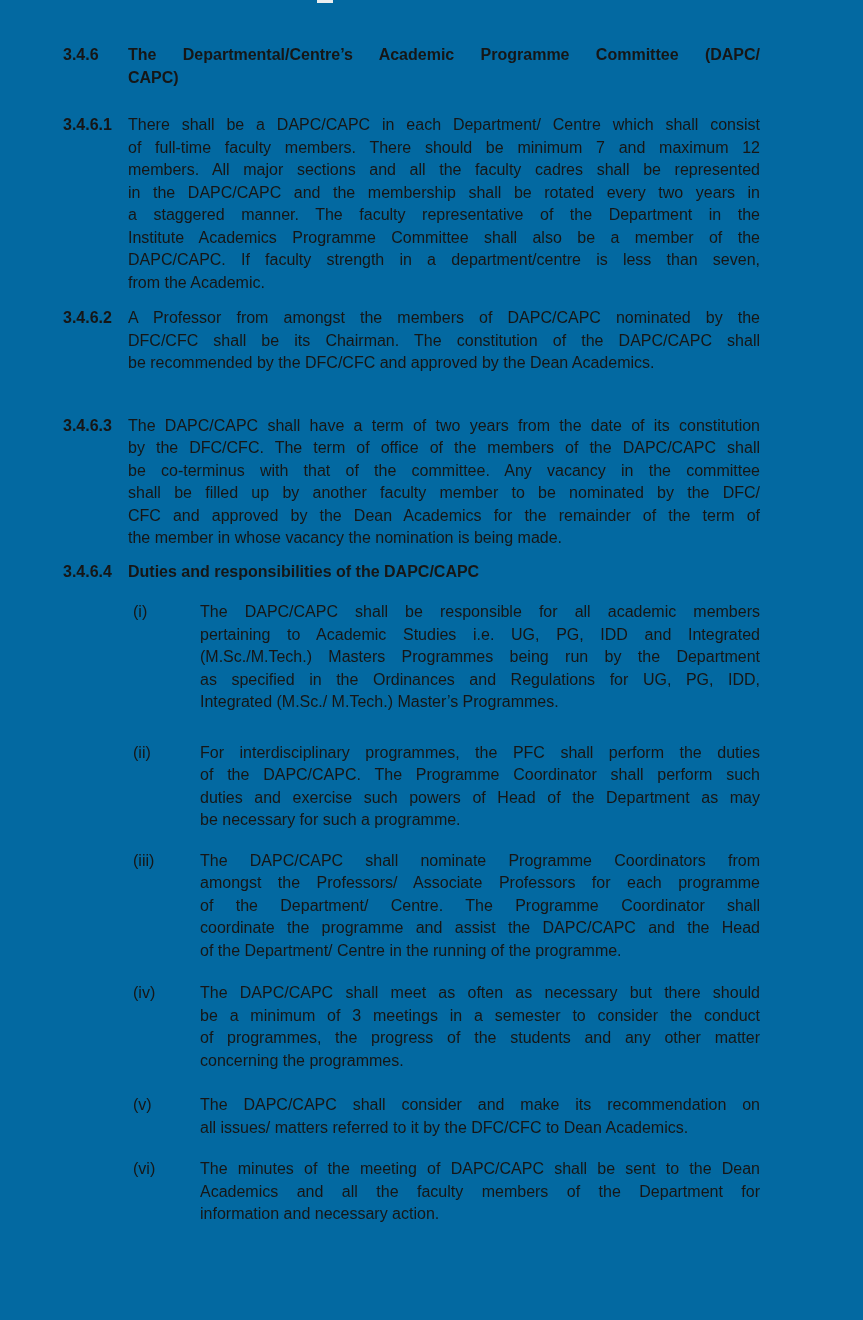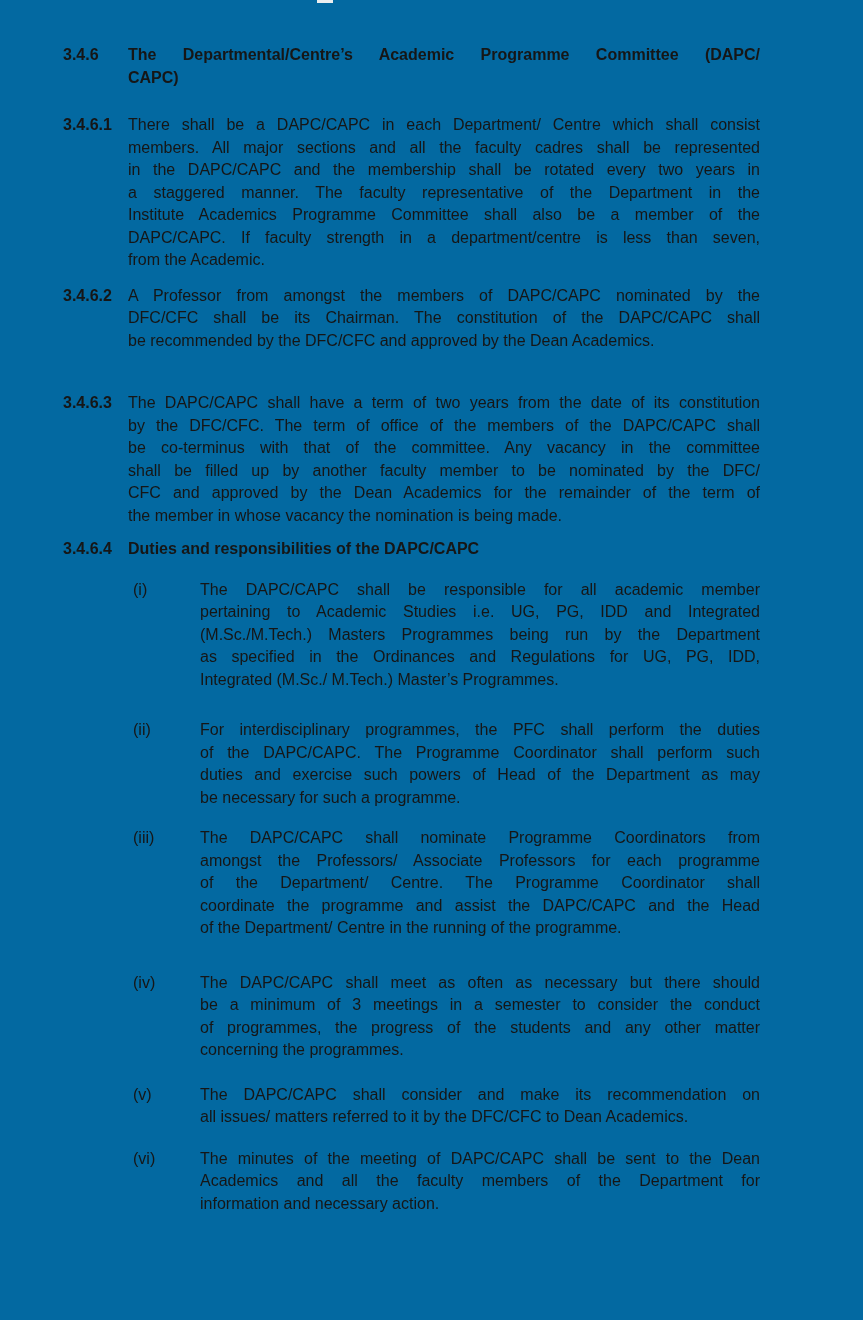--- a/index.html
+++ b/index.html
@@ -62,20 +62,21 @@
       <div class="body bold">
           <div class="tline">The Departmental/Centre’s Academic Programme Committee (DAPC/</div>
           <div class="tline last">CAPC)</div>
         </div>
     </div>
 
     <div class="block" style="margin-top:25px">
       <div class="num">3.4.6.1</div>
       <div class="body">
           <div class="tline">There shall be a DAPC/CAPC in each Department/ Centre which shall consist</div>
+          <div class="tline">of full-time faculty members. There should be minimum 7 and maximum 12</div>
           <div class="tline">members. All major sections and all the faculty cadres shall be represented</div>
           <div class="tline">in the DAPC/CAPC and the membership shall be rotated every two years in</div>
           <div class="tline">a staggered manner.  The faculty representative of the Department in the</div>
           <div class="tline">Institute Academics Programme Committee shall also be a member of the</div>
           <div class="tline">DAPC/CAPC. If faculty strength in a department/centre is less than seven,</div>
           <div class="tline last">from the Academic.</div>
         </div>
     </div>
 
     <div class="block" style="margin-top:13px">
@@ -100,21 +101,21 @@
     </div>
 
     <div class="block" style="margin-top:11px">
       <div class="num">3.4.6.4</div>
       <div class="body bold">Duties and responsibilities of the DAPC/CAPC</div>
     </div>
 
     <div class="block item" style="margin-top:18px">
       <div class="marker">(i)</div>
       <div class="itext">
-          <div class="tline">The DAPC/CAPC shall be responsible for all academic member</div>
+          <div class="tline">The DAPC/CAPC shall be responsible for all academic members</div>
           <div class="tline">pertaining to Academic Studies i.e. UG, PG, IDD and Integrated</div>
           <div class="tline">(M.Sc./M.Tech.) Masters Programmes being run by the Department</div>
           <div class="tline">as specified in the Ordinances and Regulations for UG, PG, IDD,</div>
           <div class="tline last">Integrated  (M.Sc./ M.Tech.) Master’s Programmes.</div>
         </div>
     </div>
 
     <div class="block item" style="margin-top:28px">
       <div class="marker">(ii)</div>
       <div class="itext">
@@ -129,21 +130,21 @@
       <div class="marker">(iii)</div>
       <div class="itext">
           <div class="tline">The DAPC/CAPC shall nominate Programme Coordinators from</div>
           <div class="tline">amongst the Professors/ Associate Professors for each programme</div>
           <div class="tline">of the Department/ Centre. The Programme Coordinator shall</div>
           <div class="tline">coordinate the programme and assist the DAPC/CAPC and the Head</div>
           <div class="tline last">of the Department/ Centre in the running of the programme.</div>
         </div>
     </div>
 
-    <div class="block item" style="margin-top:32px">
+    <div class="block item" style="margin-top:20px">
       <div class="marker">(iv)</div>
       <div class="itext">
           <div class="tline">The DAPC/CAPC shall meet as often as necessary but there should</div>
           <div class="tline">be a minimum of 3 meetings in a semester to consider the conduct</div>
           <div class="tline">of programmes, the progress of the students and any other matter</div>
           <div class="tline last">concerning the programmes.</div>
         </div>
     </div>
 
     <div class="block item" style="margin-top:22px">

